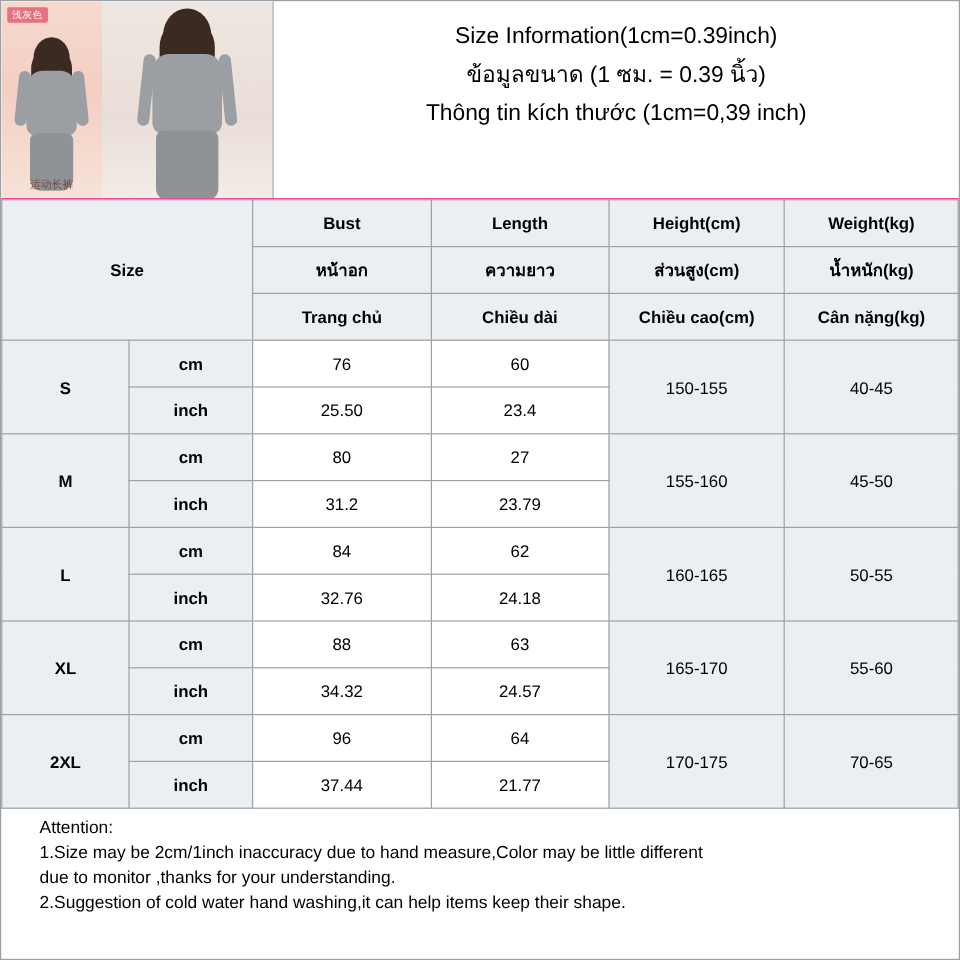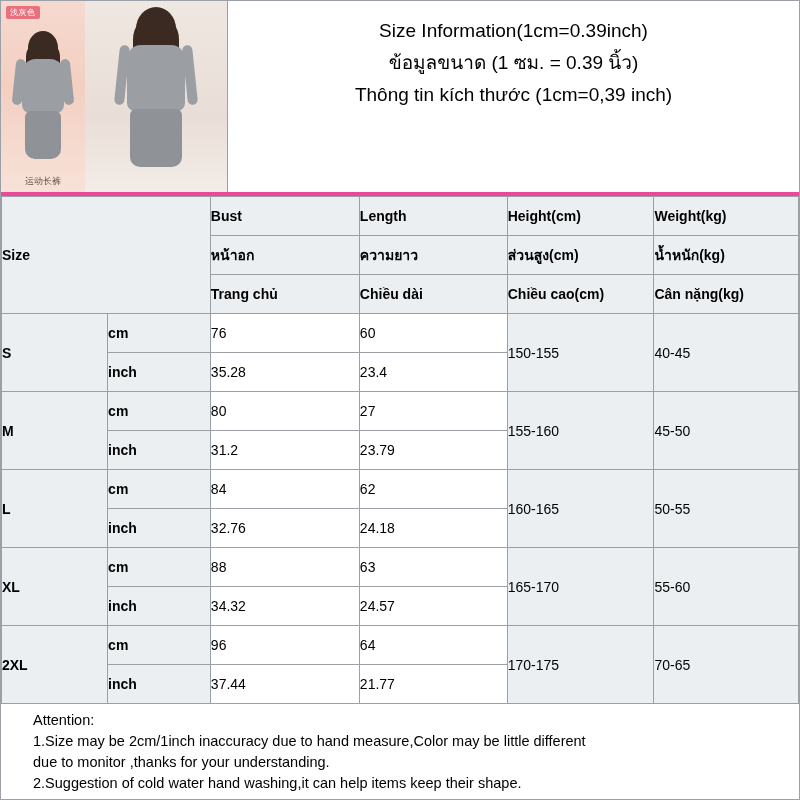--- a/index.html
+++ b/index.html
@@ -19,23 +19,23 @@
     height: 800px;
     position: relative;
     box-sizing: border-box;
     border: 1px solid #9aa0a6;
     background: #ffffff;
   }
 
   
   .top-band {
     display: flex;
-    height: 195px;
-    box-sizing: border-box;
-    border-bottom: 4px solid #ec4899;
+    height: 165px;
+    box-sizing: border-box;
+    border-bottom: 1px solid #ec4899;
   }
   .photo-block {
     width: 227px;
     box-sizing: border-box;
     border-right: 1px solid #9aa0a6;
     position: relative;
     background: #ffffff;
     display: flex;
     overflow: hidden;
   }
@@ -137,21 +137,21 @@
   }
 
   
   table.size-table {
     border-collapse: collapse;
     width: 798px;
     table-layout: fixed;
   }
   table.size-table td, table.size-table th {
     border: 1px solid #9aa0a6;
-    text-align: left;
+    text-align: center;
     vertical-align: middle;
     font-size: 14px;
     padding: 0;
     height: 38px;
     background: #ffffff;
   }
   .col-size   { width: 94px; }
   .col-unit   { width: 91px; }
   .col-bust   { width: 132px; }
   .col-len    { width: 131px; }
@@ -286,21 +286,21 @@
       <tr>
         <td class="size-cell" rowspan="2">S</td>
         <td class="unit-cell">cm</td>
         <td>76</td>
         <td>60</td>
         <td class="merge-cell" rowspan="2">150-155</td>
         <td class="merge-cell" rowspan="2">40-45</td>
       </tr>
       <tr>
         <td class="unit-cell">inch</td>
-        <td>35.28</td>
+        <td>25.50</td>
         <td>23.4</td>
       </tr>
 
       <tr>
         <td class="size-cell" rowspan="2">M</td>
         <td class="unit-cell">cm</td>
         <td>80</td>
         <td>27</td>
         <td class="merge-cell" rowspan="2">155-160</td>
         <td class="merge-cell" rowspan="2">45-50</td>

